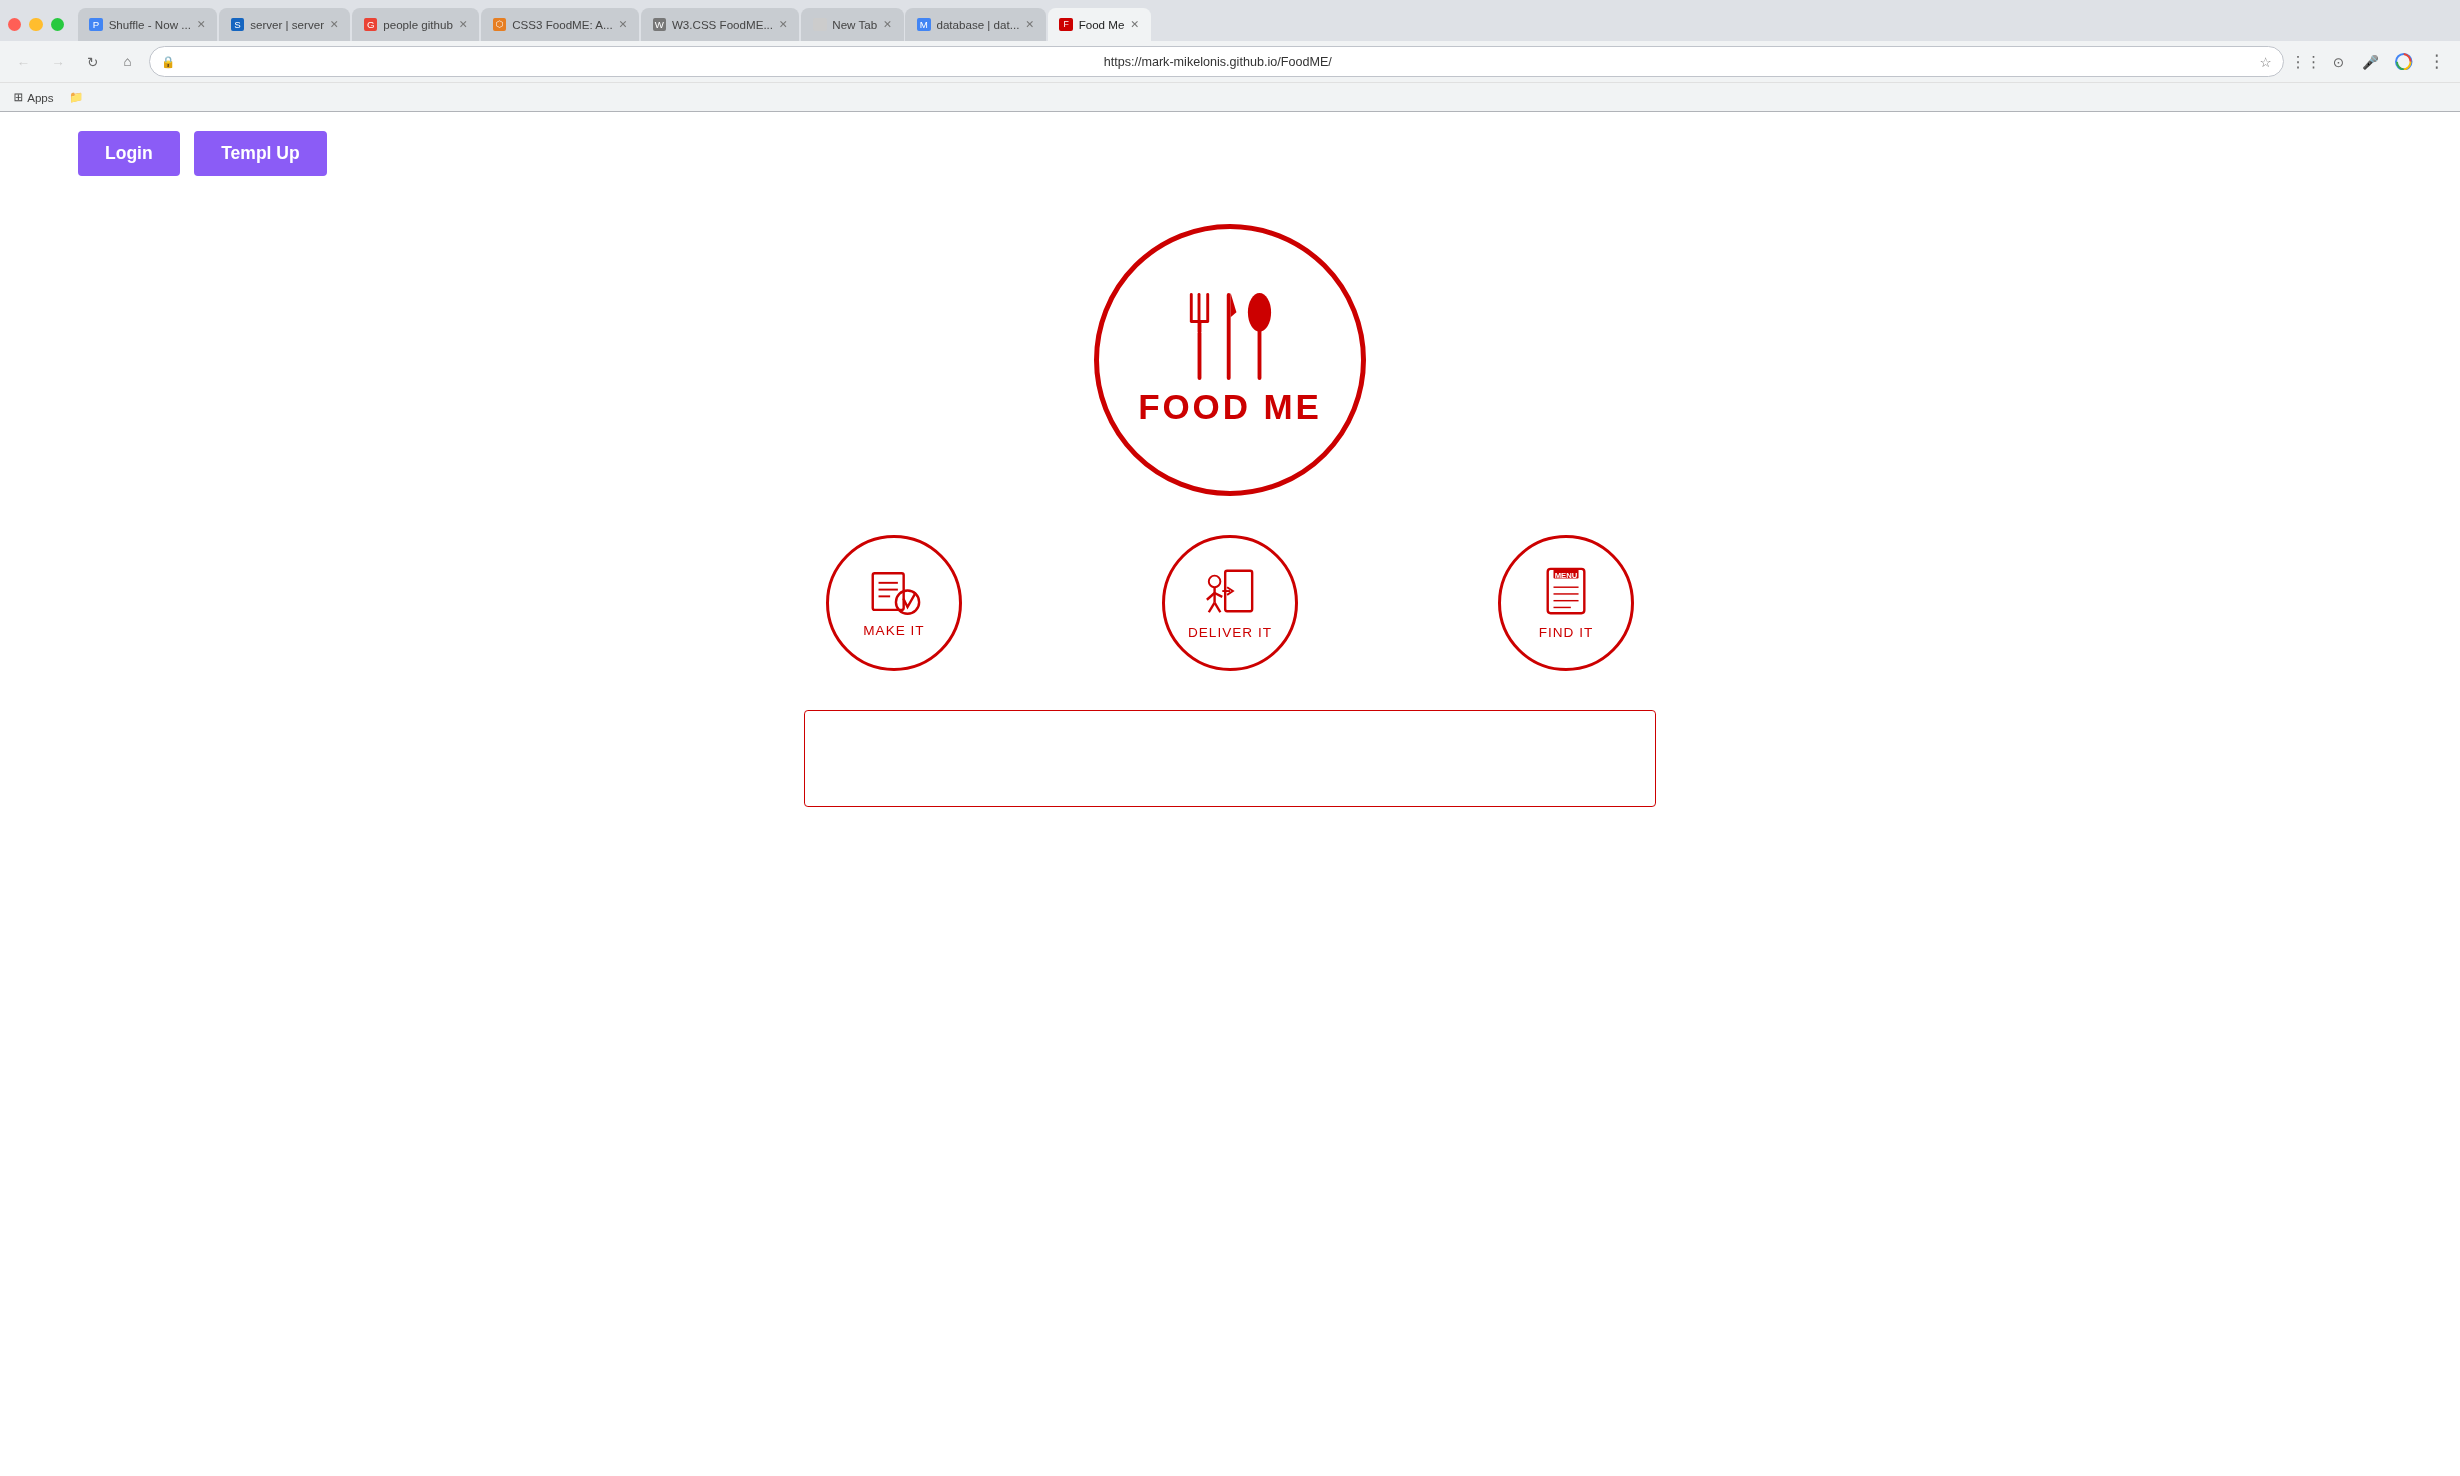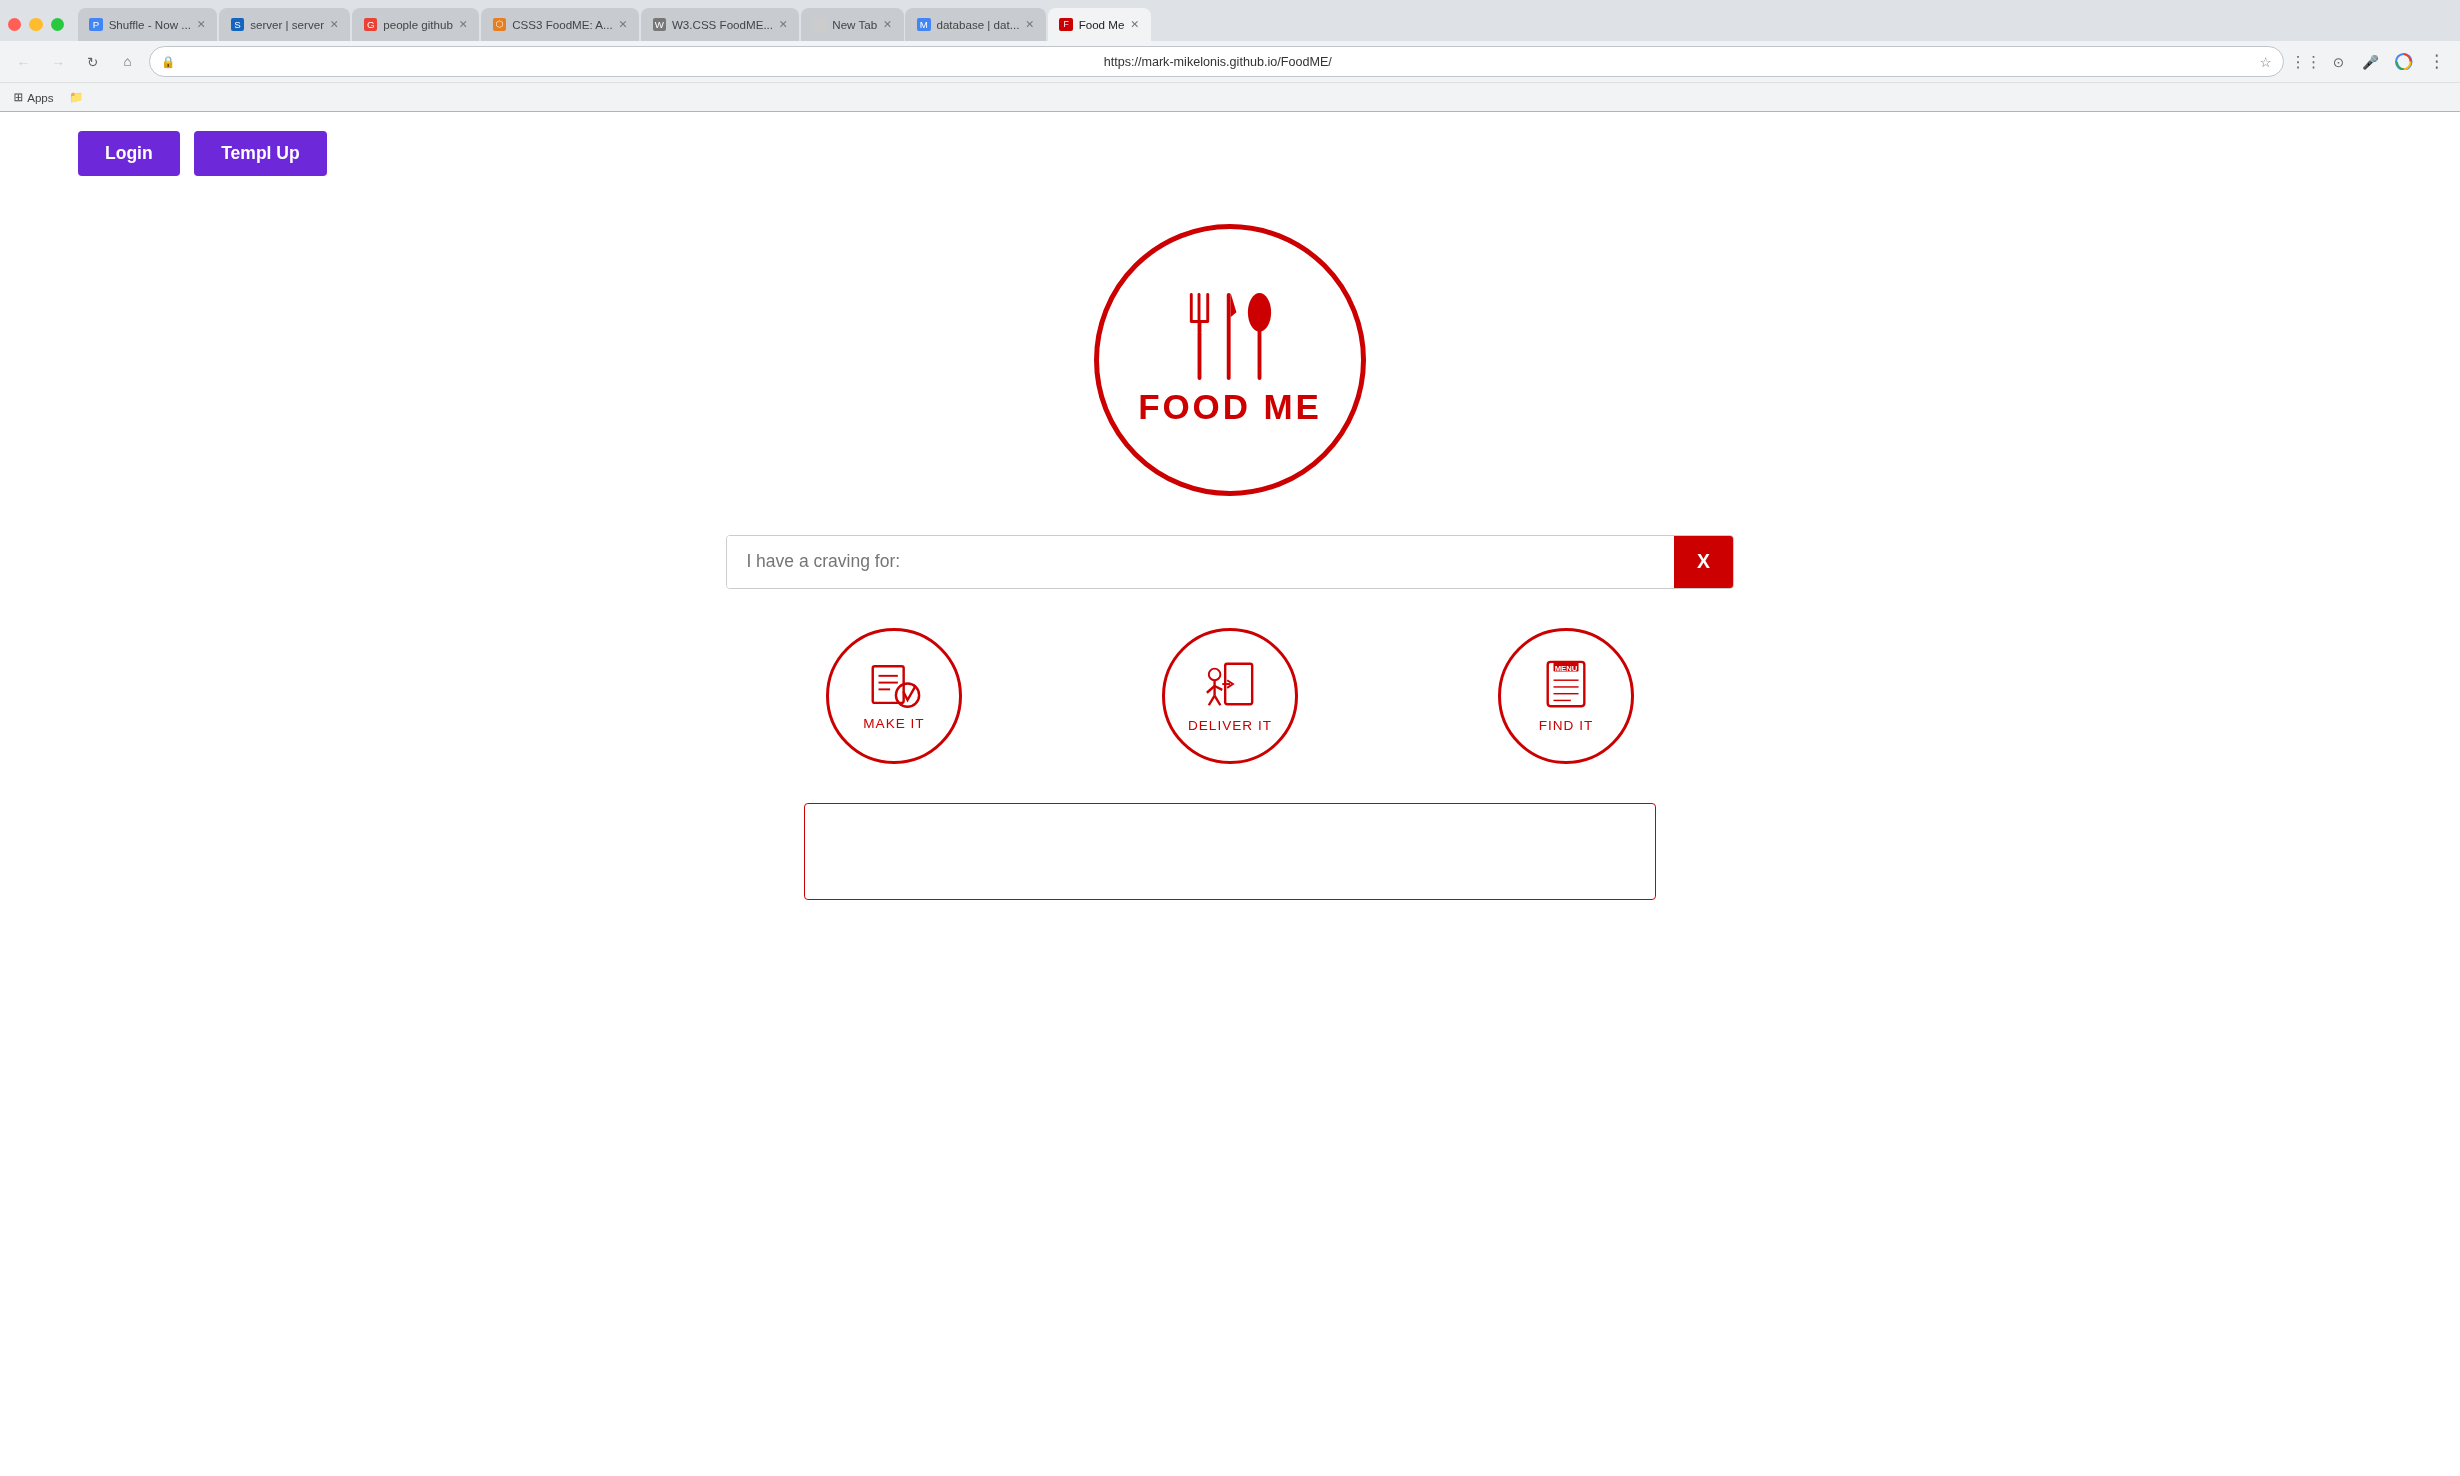--- a/index.html
+++ b/index.html
@@ -156,21 +156,21 @@
       gap: 14.6px;
     }
 
     .btn-login, .btn-signup {
       padding: 11.6px 27px;
       font-size: 17.5px;
       font-weight: bold;
       border: none;
       border-radius: 3.9px;
       cursor: pointer;
-      background: #6d28d9;
+      background: #8b5cf6;
       color: #fff;
     }
 
     .logo-container {
       display: flex;
       justify-content: center;
       margin: 29px 0 39px 0;
     }
 
     .logo-circle {
@@ -405,24 +405,20 @@
         <svg width="31" height="87" viewBox="0 0 32 90" fill="#cc0000">
           <rect x="14" y="35" width="4" height="55" rx="2"></rect>
           <ellipse cx="16" cy="20" rx="12" ry="20"></ellipse>
         </svg>
       </div>
       <div class="logo-text">FOOD ME</div>
     </div>
   </div>
 
   <div class="search-section">
-    <div class="search-bar">
-      <input type="text" class="search-input" placeholder="I have a craving for:" style="">
-      <button class="search-clear">X</button>
-    </div>
 
     <div class="action-buttons">
 
       <div class="action-btn">
         <div class="action-circle">
           <svg width="58" height="49" viewBox="0 0 60 50" fill="none">
             <rect x="8" y="5" width="32" height="38" rx="2" stroke="#cc0000" stroke-width="2.5" fill="none"></rect>
             <line x1="14" y1="15" x2="34" y2="15" stroke="#cc0000" stroke-width="2"></line>
             <line x1="14" y1="22" x2="34" y2="22" stroke="#cc0000" stroke-width="2"></line>
             <line x1="14" y1="29" x2="26" y2="29" stroke="#cc0000" stroke-width="2"></line>

